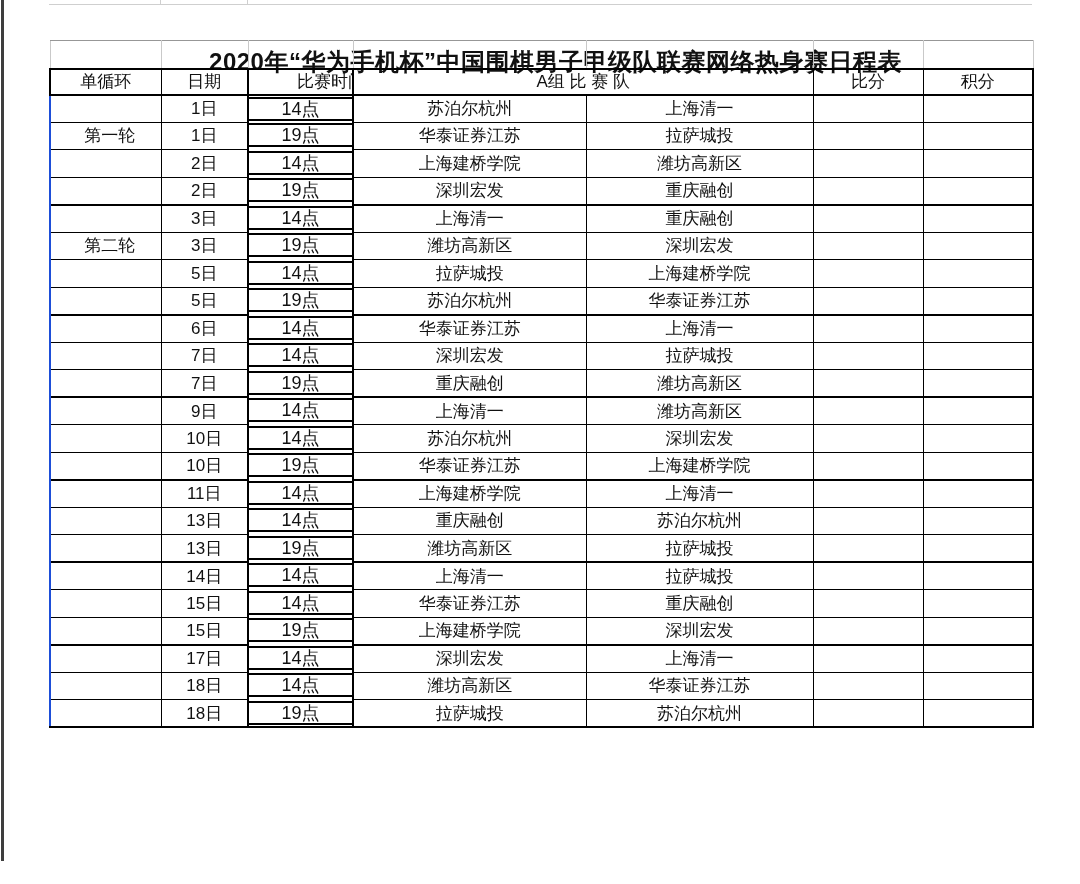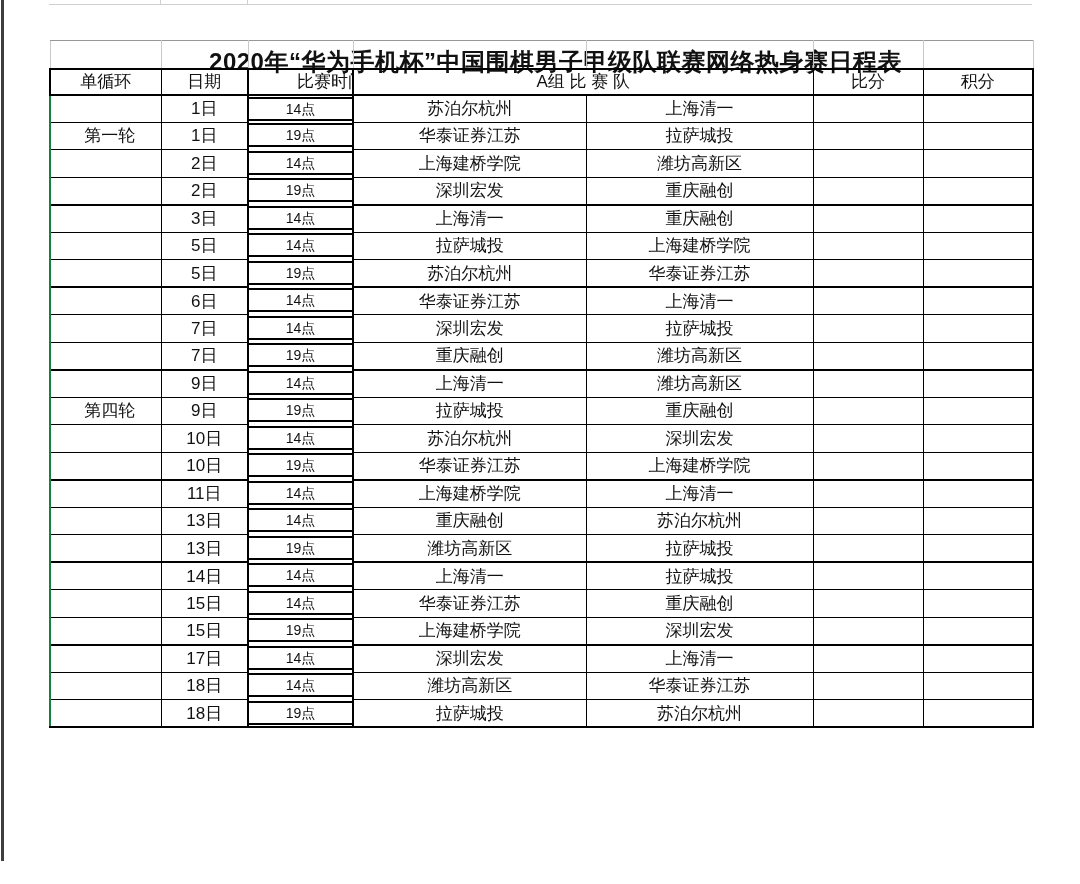--- a/index.html
+++ b/index.html
@@ -67,21 +67,21 @@
     border-top: 2.5px solid #000;
     border-bottom: 2px solid #000;
   }
   th.h-round  { border-left: 2px solid #000; }
   th.h-time   { border: 2.5px solid #000; padding-left: 48px; }
   th.h-points { border-right: 2px solid #000; border-radius: 13px; }
   tbody tr { height: 27.5px; }
   tbody td { border: 1.6px solid #000; }
   tbody td.round {
     border-top: 1px solid #bdbdbd;
-    border-left: 2px solid #15803d;
+    border-left: 2px solid #1d4ed8;
     padding-left: 8px;
   }
   tbody tr.group-start td { border-top: 2.4px solid #000; }
   tbody td.time {
     border-top: none;
     border-bottom: none;
     border-left: 2.4px solid #000;
     border-right: 2.4px solid #000;
     vertical-align: top;
   }
@@ -90,21 +90,21 @@
   tbody tr.last-row td { border-bottom: 2.4px solid #000; }
   tbody tr.last-row td.time { border-bottom: 2.4px solid #000; }
   .time-box {
     height: 20px;
     margin: 1px 0 0 0;
     border-top: 2px solid #000;
     border-bottom: 2px solid #000;
     display: flex;
     align-items: center;
     justify-content: center;
-    font-size: 14px;
+    font-size: 18px;
   }
 </style>
 </head>
 <body>
 
 <div class="canvas">
   <div class="left-bar"></div>
   <div class="grid-remnant"></div>
   <div class="tick tick-a"></div>
   <div class="tick tick-b"></div>
@@ -190,20 +190,31 @@
           <td class="date">3日</td>
           <td class="time">
             <div class="time-box">14点</div>
           </td>
           <td class="teama">上海清一</td>
           <td class="teamb">重庆融创</td>
           <td class="score"></td>
           <td class="points"></td>
         </tr>
         <tr>
+          <td class="round">第二轮</td>
+          <td class="date">3日</td>
+          <td class="time">
+            <div class="time-box">19点</div>
+          </td>
+          <td class="teama">潍坊高新区</td>
+          <td class="teamb">深圳宏发</td>
+          <td class="score"></td>
+          <td class="points"></td>
+        </tr>
+        <tr>
           <td class="round"></td>
           <td class="date">5日</td>
           <td class="time">
             <div class="time-box">14点</div>
           </td>
           <td class="teama">拉萨城投</td>
           <td class="teamb">上海建桥学院</td>
           <td class="score"></td>
           <td class="points"></td>
         </tr>
@@ -252,31 +263,20 @@
           <td class="points"></td>
         </tr>
         <tr class="group-start">
           <td class="round"></td>
           <td class="date">9日</td>
           <td class="time">
             <div class="time-box">14点</div>
           </td>
           <td class="teama">上海清一</td>
           <td class="teamb">潍坊高新区</td>
-          <td class="score"></td>
-          <td class="points"></td>
-        </tr>
-        <tr>
-          <td class="round">第四轮</td>
-          <td class="date">9日</td>
-          <td class="time">
-            <div class="time-box">19点</div>
-          </td>
-          <td class="teama">拉萨城投</td>
-          <td class="teamb">重庆融创</td>
           <td class="score"></td>
           <td class="points"></td>
         </tr>
         <tr>
           <td class="round"></td>
           <td class="date">10日</td>
           <td class="time">
             <div class="time-box">14点</div>
           </td>
           <td class="teama">苏泊尔杭州</td>

